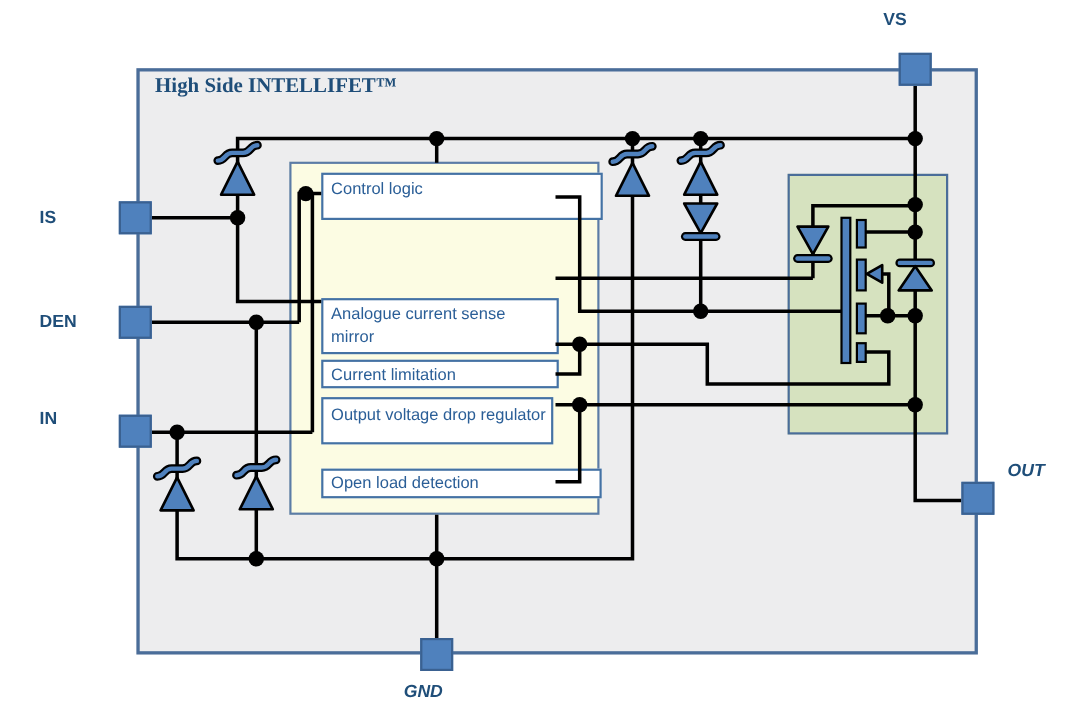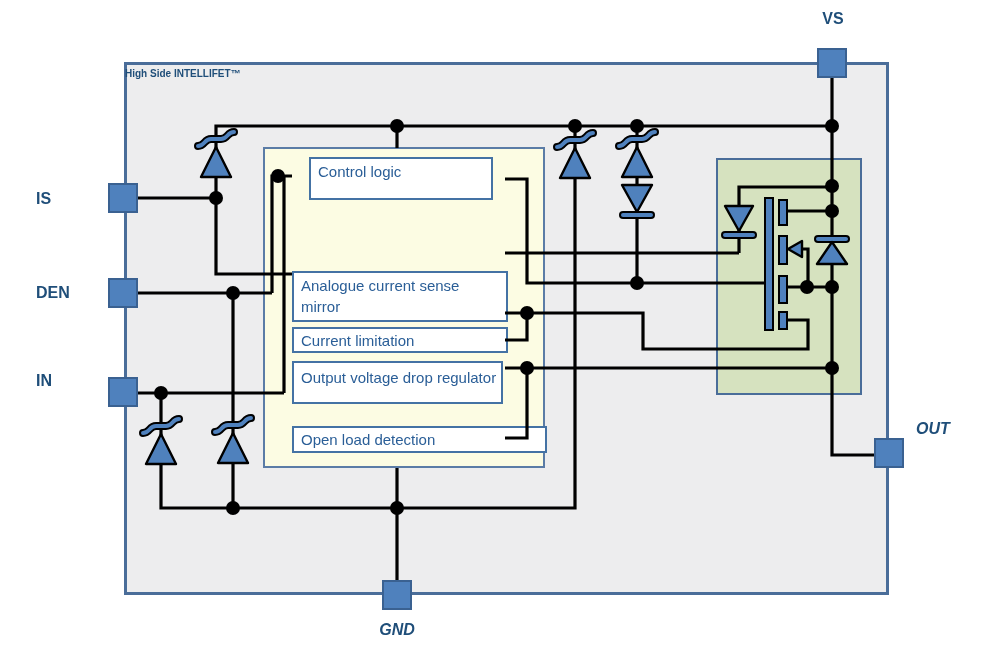--- a/index.html
+++ b/index.html
@@ -12,50 +12,50 @@
   }
   html,body{margin:0;padding:0;background:#ffffff;}
   .stage{position:relative;width:984px;height:660px;background:#ffffff;
          font-family:"Liberation Sans",sans-serif;overflow:hidden;}
   .outer-box{position:absolute;left:124px;top:62px;width:765px;height:533px;
              background:var(--outer-fill);border:3px solid var(--outer-border);box-sizing:border-box;}
   .yellow-box{position:absolute;left:263px;top:147px;width:282px;height:321px;
               background:var(--yellow-fill);border:2px solid var(--yellow-border);box-sizing:border-box;}
   .green-box{position:absolute;left:716px;top:158px;width:146px;height:237px;
              background:var(--green-fill);border:2px solid var(--green-border);box-sizing:border-box;}
-  .diagram-title{position:absolute;left:125px;top:68px;font-size:10px;font-weight:bold;
-                 color:var(--label-text);letter-spacing:0px;}
+  .diagram-title{position:absolute;left:141px;top:68px;font-size:19px;font-weight:bold;
+                 color:var(--label-text);letter-spacing:0px;font-family:Liberation Serif, serif;}
   .block{position:absolute;background:var(--block-fill);border:2px solid var(--block-border);
          box-sizing:border-box;color:var(--block-text);font-size:15px;line-height:21px;
          padding:2px 4px 2px 7px;}
   .pin{position:absolute;width:30px;height:30px;background:var(--pin-fill);
        border:2.5px solid var(--pin-border);box-sizing:border-box;}
   .pin-label{position:absolute;font-size:16px;font-weight:bold;color:var(--label-text);}
   .svg-layer{position:absolute;left:0;top:0;width:984px;height:660px;pointer-events:none;}
   .wire{stroke:var(--wire);stroke-width:3.2;fill:none;}
   .dot{fill:var(--wire);stroke:none;}
   .comp{fill:var(--comp);stroke:#000;stroke-width:2.4;stroke-linejoin:round;}
   .comp-thin{fill:var(--comp);stroke:#000;stroke-width:2;}
   .bar-k{stroke:#000;stroke-width:8;fill:none;stroke-linecap:round;}
   .bar-b{stroke:var(--comp);stroke-width:4;fill:none;stroke-linecap:round;}
-  .ta-r{text-align:left;} .ta-c{text-align:center;}
+  .ta-r{text-align:left;} .ta-c{text-align:left;}
 </style>
 </head>
 <body>
 
 <div class="stage">
 
   <div class="outer-box"></div>
   <div class="diagram-title">High Side INTELLIFET™</div>
 
   <div class="yellow-box"></div>
 
   <div class="green-box"></div>
 
-  <div class="block" style="left:309px;top:157px;width:184px;height:43px;">Control logic</div>
+  <div class="block" style="left:292px;top:157px;width:256px;height:43px;">Control logic</div>
   <div class="block" style="left:292px;top:327px;width:216px;height:26px;padding-top:1px;">Current limitation</div>
   <div class="block" style="left:292px;top:271px;width:216px;height:51px;">Analogue current sense mirror</div>
   <div class="block" style="left:292px;top:361px;width:211px;height:43px;padding-top:4px;">Output voltage drop regulator</div>
   <div class="block" style="left:292px;top:426px;width:255px;height:27px;padding-top:1px;">Open load detection</div>
 
   <svg class="svg-layer" viewBox="0 0 984 660">
     <defs>
       <g id="zener">
         <path class="bar-k" d="M-18,7 C-11,7 -12,0 -5,0 H5 C12,0 11,-7 18,-7"></path>
         <path class="bar-b" d="M-18,7 C-11,7 -12,0 -5,0 H5 C12,0 11,-7 18,-7"></path>

